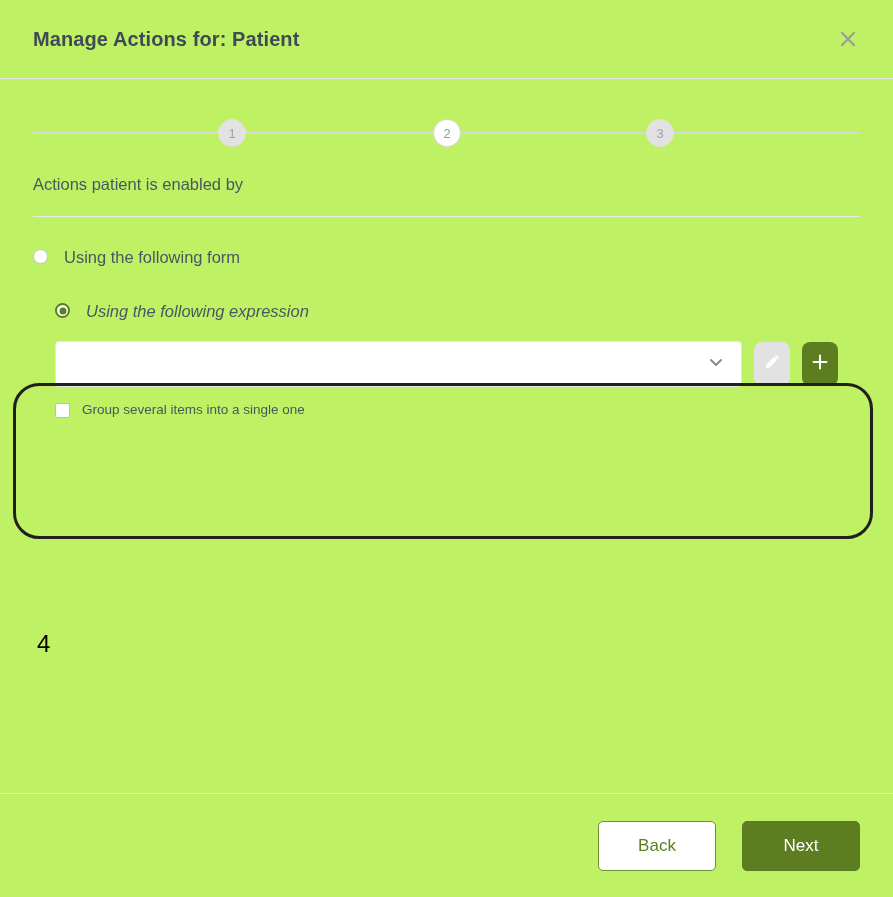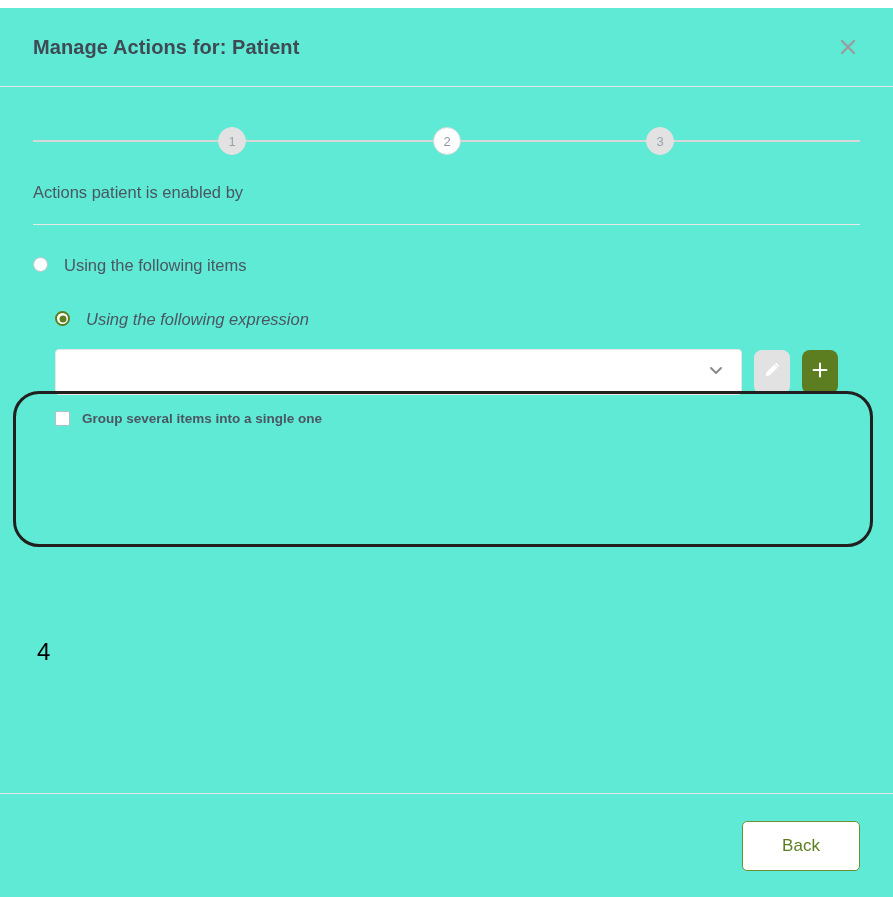--- a/index.html
+++ b/index.html
@@ -13,24 +13,23 @@
     background: #ffffff;
     font-family: "Liberation Sans", sans-serif;
     overflow: hidden;
     position: relative;
   }
 
   
   .dialog {
     position: absolute;
     inset: 0;
-    background: #5eead4;
+    background: #bef264;
     display: flex;
     flex-direction: column;
-    margin-top: 8px;
   }
 
   
   .dialog-header {
     height: 79px;
     flex: 0 0 79px;
     border-bottom: 1px solid #e6e6e6;
     display: flex;
     align-items: center;
     padding: 0 33px;
@@ -224,24 +223,23 @@
   }
   .icon-btn.disabled {
     background: #e2e2e2;
     cursor: default;
   }
   .icon-btn.primary {
     background: #5c7e20;
   }
   .checkbox-row {
     display: flex;
-    align-items: center;
+    align-items: flex-start;
     margin-top: 16px;
     cursor: pointer;
-    font-weight: bold;
   }
   .checkbox {
     width: 15px;
     height: 15px;
     border: 1.3px solid #b9bec4;
     border-radius: 2px;
     background: #ffffff;
     flex: 0 0 15px;
     margin-right: 12px;
   }
@@ -326,21 +324,21 @@
       </div>
     </div>
 
     <div class="section-label">Actions patient is enabled by</div>
     <div class="section-divider"></div>
 
     <div class="options">
 
       <div class="option-row">
         <span class="radio"></span>
-        <span class="option-label">Using the following items</span>
+        <span class="option-label">Using the following form</span>
       </div>
 
 
       <div class="expression-group">
 
         <div class="expr-option-row">
           <span class="radio checked"></span>
           <span class="option-label">Using the following expression</span>
         </div>
 
@@ -382,15 +380,16 @@
     </div>
 
     <div class="highlight-box"></div>
 
     <div class="annotation">4</div>
 
   </div>
 
   <div class="dialog-footer">
     <button class="btn btn-secondary">Back</button>
+    <button class="btn btn-primary">Next</button>
   </div>
 
 </div>
 
 </body></html>

